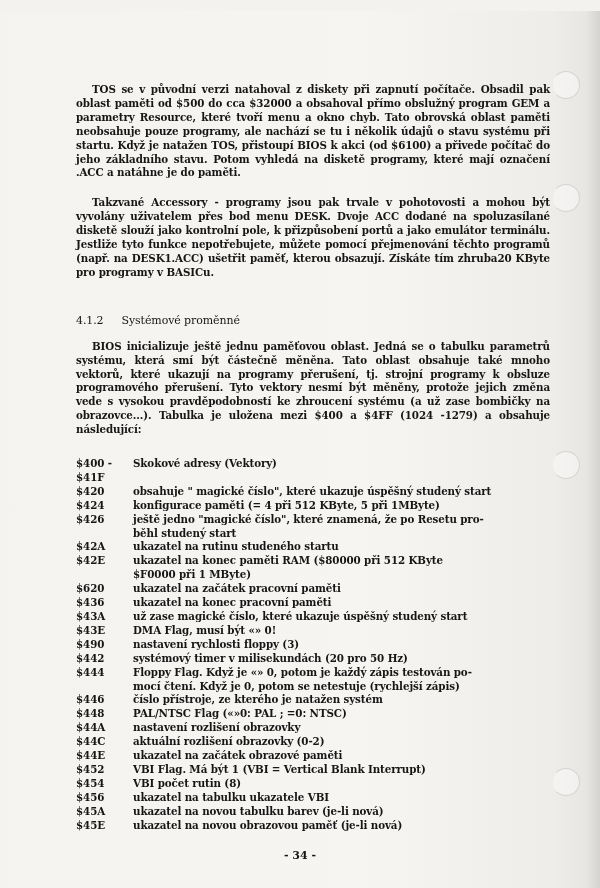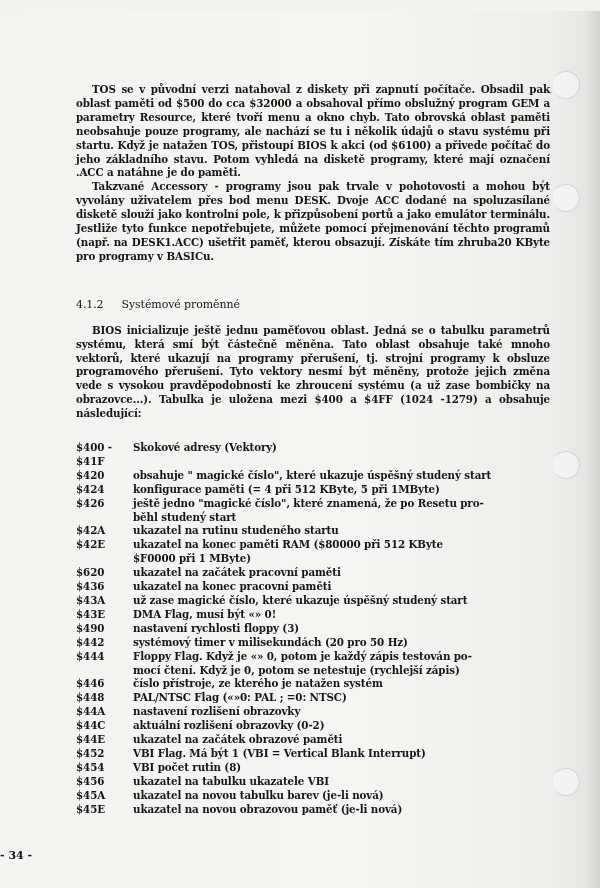--- a/index.html
+++ b/index.html
@@ -24,33 +24,33 @@
     border: 1px solid rgba(0,0,0,0.12);
     border-left-color: rgba(0,0,0,0.03);
     background: rgba(255,255,255,0.4);
   }
   .content {
     position: absolute; left: 76px; top: 72px; width: 474px;
     font-size: 10.3px; line-height: 13.9px; font-weight: bold;
     letter-spacing: -0.1px;
   }
   p { margin: 0; text-align: justify; text-indent: 16px; }
-  .intro p + p { margin-top: 0; }
+  .intro p + p { margin-top: 16px; }
   .heading {
     margin-top: 34px; font-weight: normal; font-size: 11px;
     display: flex; gap: 18px;
   }
   .section-body { margin-top: 12px; }
   .vars { margin-top: 20px; }
   .row { display: flex; }
   .addr { width: 57px; flex: none; }
   .desc { flex: 1; padding-right: 20px; }
   .desc .cont { display: block; }
   .footer {
-    position: absolute; top: 838px; left: 0; width: 600px; 
+    position: absolute; top: 838px; left: 0; width: 600px; text-align: center;
     font-weight: bold; font-size: 11px;
   }
 </style>
 </head>
 <body>
 
 <div class="page">
   <div class="edge-shadow"></div>
   <div class="punch" style="top:60px"></div>
   <div class="punch" style="top:173px"></div>

